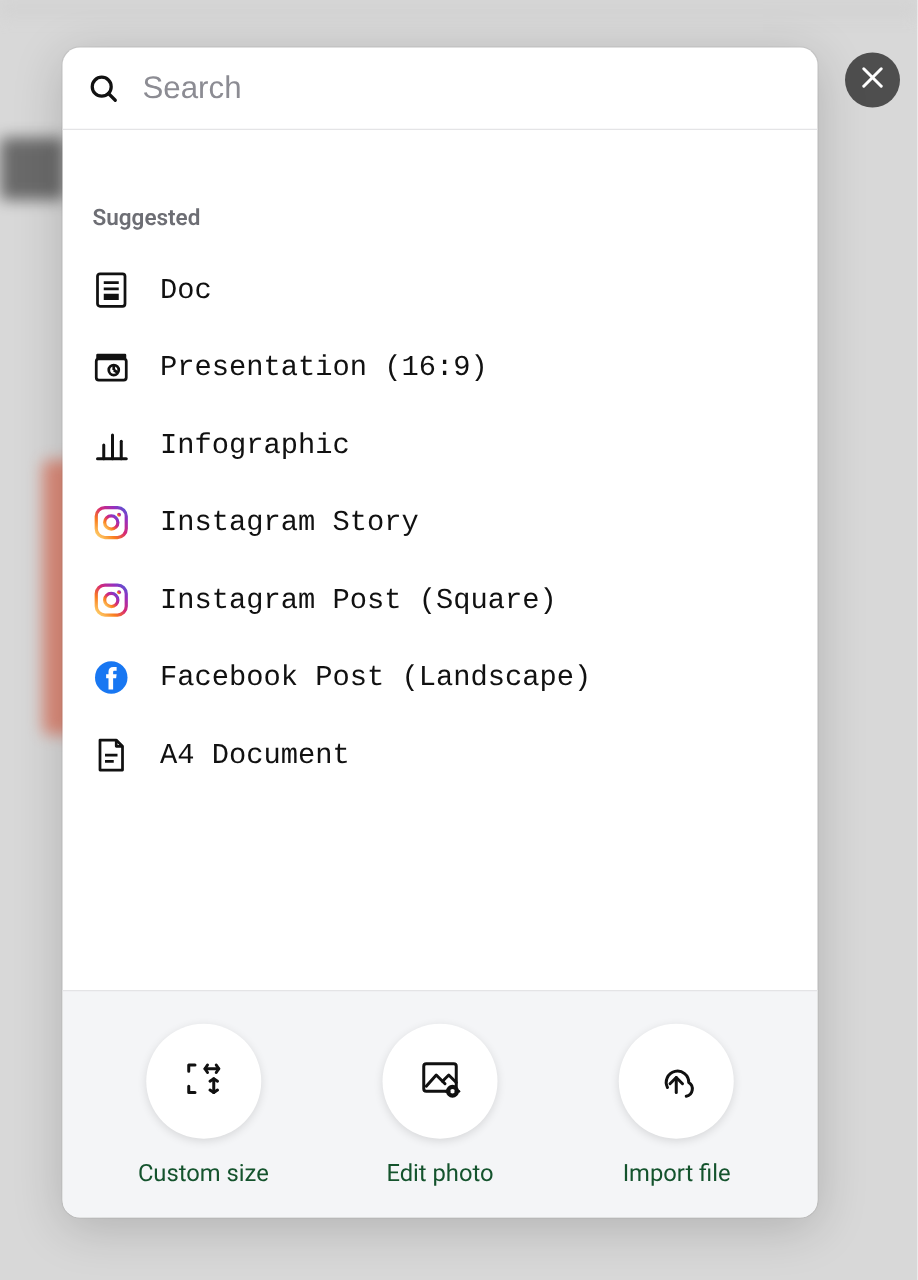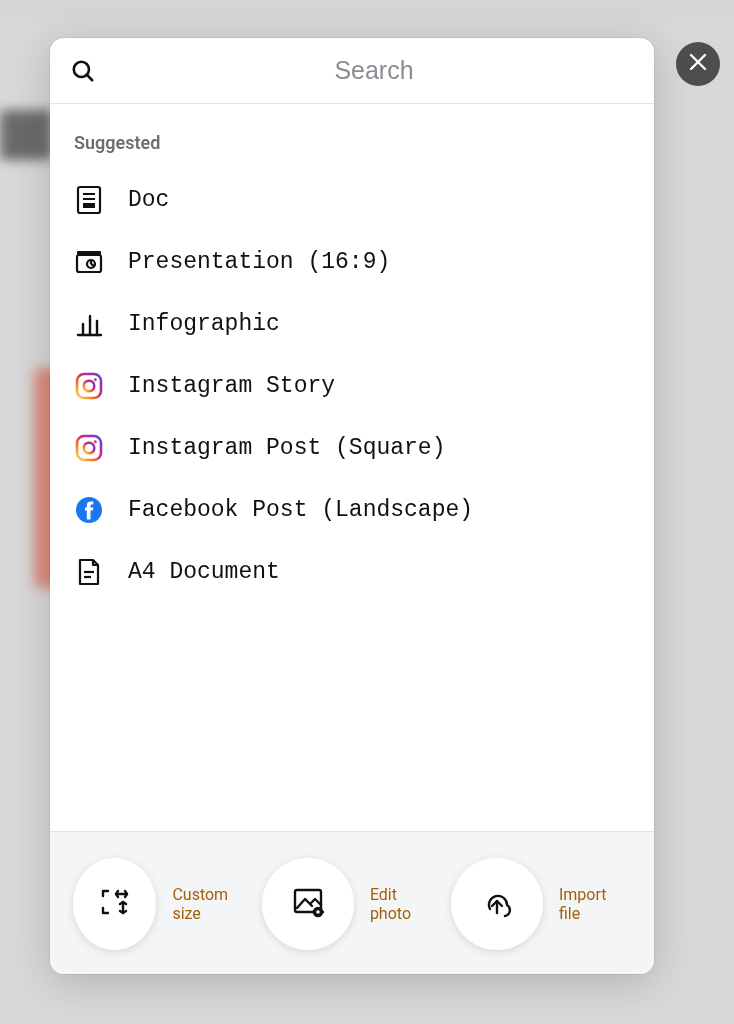--- a/index.html
+++ b/index.html
@@ -64,35 +64,35 @@
       border-bottom: 1px solid #e4e4e6;
     }
     .search-row .sicon { width: 26px; height: 26px; flex-shrink:0; }
     .search-input {
       border: none;
       outline: none;
       font-size: 25px;
       color: #15803d;
       width: 100%;
       background: transparent;
-      text-align: center;
     }
     .search-input::placeholder { color: #8c8c93; }
 
     .body {
       flex: 1;
       overflow-y: auto;
       padding: 28px 0 10px 0;
     }
 
     .section-label {
       font-size: 18px;
       font-weight: 600;
       color: #6d6e74;
       padding: 0 24px 16px 24px;
+      margin-top: 32px;
     }
 
     .item {
       display: flex;
       align-items: center;
       gap: 24px;
       padding: 16px 24px;
       cursor: pointer;
       font-size: 23px;
       color: #111;
@@ -110,26 +110,26 @@
 
     .footer {
       border-top: 1px solid #e4e4e6;
       background: #f4f5f7;
       padding: 26px 18px 24px 18px;
       display: flex;
       justify-content: space-around;
     }
     .action {
       display: flex;
-      flex-direction: row;
+      flex-direction: column;
       align-items: center;
       gap: 16px;
       cursor: pointer;
-      font-size: 16px;
-      color: #a16207;
+      font-size: 19px;
+      color: #14532d;
       width: 180px;
     }
     .action .circle {
       width: 92px;
       height: 92px;
       border-radius: 50%;
       background: #ffffff;
       box-shadow: 0 2px 8px rgba(0,0,0,0.12);
       display: flex;
       align-items: center;

